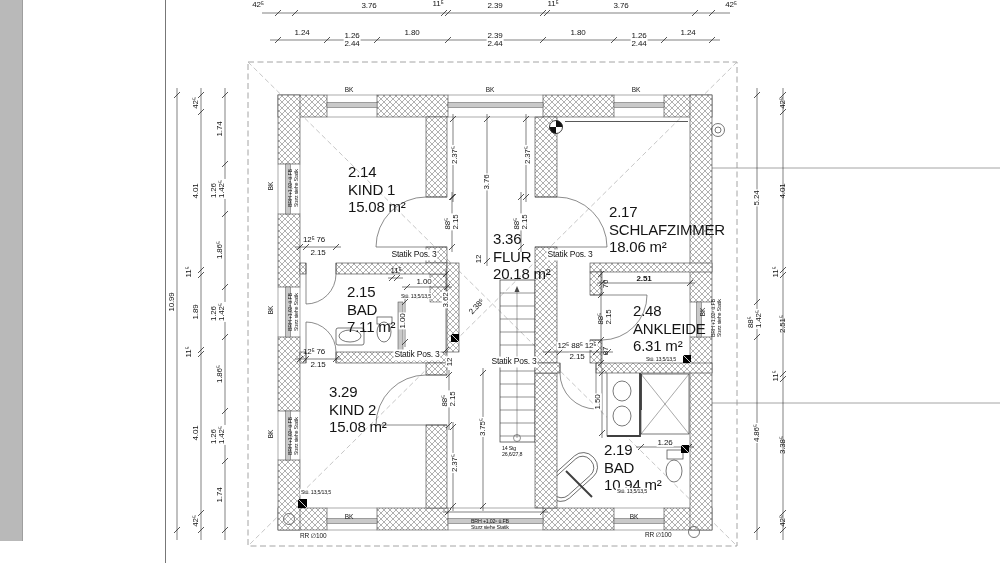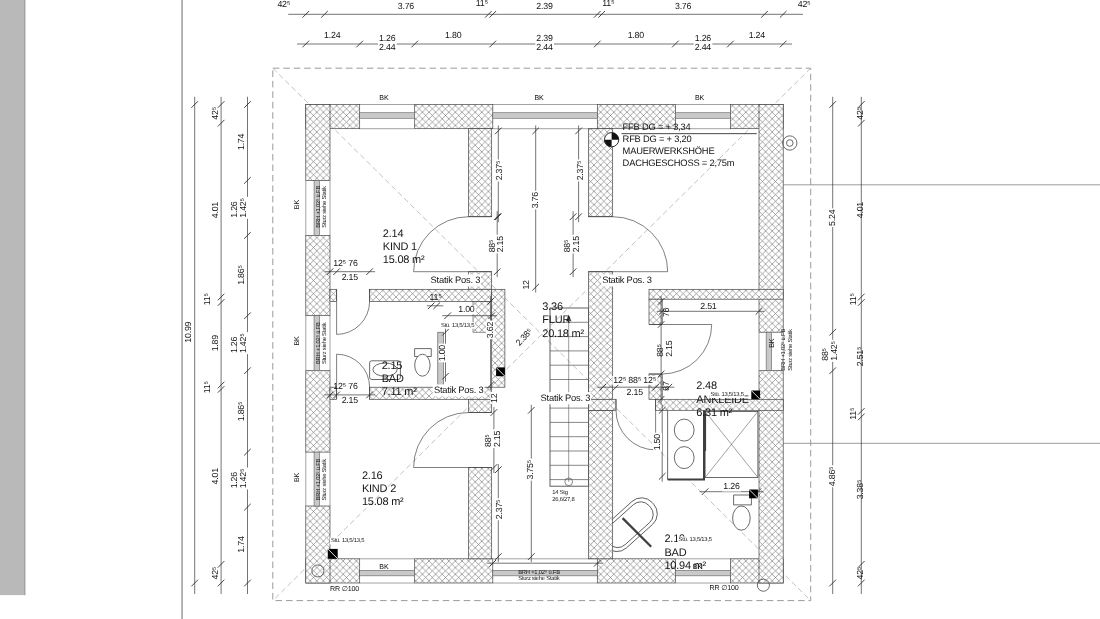--- a/index.html
+++ b/index.html
@@ -6,21 +6,21 @@
   #stage{position:relative;width:1000px;height:563px;background:#fff;overflow:hidden;
          font-family:"Liberation Sans",sans-serif;}
   #side-panel{position:absolute;left:0;top:0;width:22px;height:541px;background:#b9b9b9;
               border-right:1px solid #9e9e9e;}
   #frame-line{position:absolute;left:165px;top:0;width:1px;height:563px;background:#777;}
   #plan-svg{position:absolute;left:0;top:0;}
   #labels{position:absolute;left:0;top:0;width:1000px;height:563px;}
   .lb{position:absolute;color:#141414;white-space:pre-line;letter-spacing:-0.2px;line-height:1.05;}
   .ctr{transform:translate(-50%,-50%);}
   .d{font-size:8px;}
-  .r{font-size:10px;line-height:1.18;margin-top:44px;}
+  .r{font-size:15px;line-height:1.18;}
   .n{font-size:8.5px;line-height:1.3;}
   .t{font-size:5.3px;line-height:1.2;}
   .b{font-size:6.5px;}
   .bg{background:#fff;padding:0 1px;}
 </style>
 </head>
 <body>
 
 <div id="stage">
   <div id="side-panel"></div>
@@ -172,36 +172,35 @@
     </g>
   </svg>
 
   <div id="labels">
       <div class="lb r" style="left: 348px; top: 163px;">2.14
 KIND 1
 15.08 m²</div>
       <div class="lb r" style="left: 493px; top: 230px;">3.36
 FLUR
 20.18 m²</div>
+      <div class="lb r" style="left: 609px; top: 203px;">2.17
+SCHLAFZIMMER
+18.06 m²</div>
       <div class="lb r" style="left: 347px; top: 283px;">2.15
 BAD
 7.11 m²</div>
       <div class="lb r" style="left: 633px; top: 302px;">2.48
 ANKLEIDE
 6.31 m²</div>
-      <div class="lb r" style="left: 329px; top: 383px;">2.16
+      <div class="lb r" style="left: 329px; top: 383px;">3.29
 KIND 2
 15.08 m²</div>
       <div class="lb r" style="left: 604px; top: 441px;">2.19
 BAD
 10.94 m²</div>
-      <div class="lb n" style="left: 566px; top: 110px;">FFB DG = + 3,34
-RFB DG = + 3,20
-MAUERWERKSHÖHE
-DACHGESCHOSS = 2,75m</div>
       <div class="lb n bg ctr" style="left: 414px; top: 255px; transform: translate(-50%, -50%) rotate(0deg);">Statik Pos. 3</div>
       <div class="lb n bg ctr" style="left: 570px; top: 255px; transform: translate(-50%, -50%) rotate(0deg);">Statik Pos. 3</div>
       <div class="lb n bg ctr" style="left: 417px; top: 355px; transform: translate(-50%, -50%) rotate(0deg);">Statik Pos. 3</div>
       <div class="lb n bg ctr" style="left: 514px; top: 362px; transform: translate(-50%, -50%) rotate(0deg);">Statik Pos. 3</div>
       <div class="lb t" style="left: 502px; top: 445px;">14 Stg
 26,6/27,8</div>
       <div class="lb b ctr" style="left: 349px; top: 90px; transform: translate(-50%, -50%) rotate(0deg);">BK</div>
       <div class="lb b ctr" style="left: 490px; top: 90px; transform: translate(-50%, -50%) rotate(0deg);">BK</div>
       <div class="lb b ctr" style="left: 636px; top: 90px; transform: translate(-50%, -50%) rotate(0deg);">BK</div>
       <div class="lb b ctr" style="left: 349px; top: 517px; transform: translate(-50%, -50%) rotate(0deg);">BK</div>
@@ -287,21 +286,21 @@
 2.15</div>
       <div class="lb d bg ctr" style="left: 455px; top: 463px; transform: translate(-50%, -50%) rotate(-90deg);">2.37⁵</div>
       <div class="lb d bg ctr" style="left: 483px; top: 427px; transform: translate(-50%, -50%) rotate(-90deg);">3.75⁵</div>
       <div class="lb d ctr" style="left: 314px; top: 240px; transform: translate(-50%, -50%) rotate(0deg);">12⁵  76</div>
       <div class="lb d ctr" style="left: 318px; top: 253px; transform: translate(-50%, -50%) rotate(0deg);">2.15</div>
       <div class="lb d ctr" style="left: 314px; top: 352px; transform: translate(-50%, -50%) rotate(0deg);">12⁵  76</div>
       <div class="lb d ctr" style="left: 318px; top: 365px; transform: translate(-50%, -50%) rotate(0deg);">2.15</div>
       <div class="lb d ctr" style="left: 396px; top: 271px; transform: translate(-50%, -50%) rotate(0deg);">11⁵</div>
       <div class="lb d bg ctr" style="left: 424px; top: 282px; transform: translate(-50%, -50%) rotate(0deg);">1.00</div>
       <div class="lb d bg ctr" style="left: 403px; top: 321px; transform: translate(-50%, -50%) rotate(-90deg);">1.00</div>
-      <div class="lb d ctr" style="left: 644px; top: 279px; transform: translate(-50%, -50%) rotate(0deg);">2.51</div>
+      <div class="lb d ctr" style="left: 644px; top: 279px; transform: translate(-50%, -50%) rotate(0deg); font-weight: bold;">2.51</div>
       <div class="lb d ctr" style="left: 606px; top: 284px; transform: translate(-50%, -50%) rotate(-90deg);">76</div>
       <div class="lb d ctr" style="left: 605px; top: 317px; transform: translate(-50%, -50%) rotate(-90deg);">88⁵
 2.15</div>
       <div class="lb d ctr" style="left: 606px; top: 351px; transform: translate(-50%, -50%) rotate(-90deg);">87</div>
       <div class="lb d bg ctr" style="left: 598px; top: 402px; transform: translate(-50%, -50%) rotate(-90deg);">1.50</div>
       <div class="lb d bg ctr" style="left: 665px; top: 443px; transform: translate(-50%, -50%) rotate(0deg);">1.26</div>
       <div class="lb d bg ctr" style="left: 577px; top: 346px; transform: translate(-50%, -50%) rotate(0deg);">12⁵ 88⁵ 12⁵</div>
       <div class="lb d bg ctr" style="left: 577px; top: 357px; transform: translate(-50%, -50%) rotate(0deg);">2.15</div>
     </div>
 </div>

